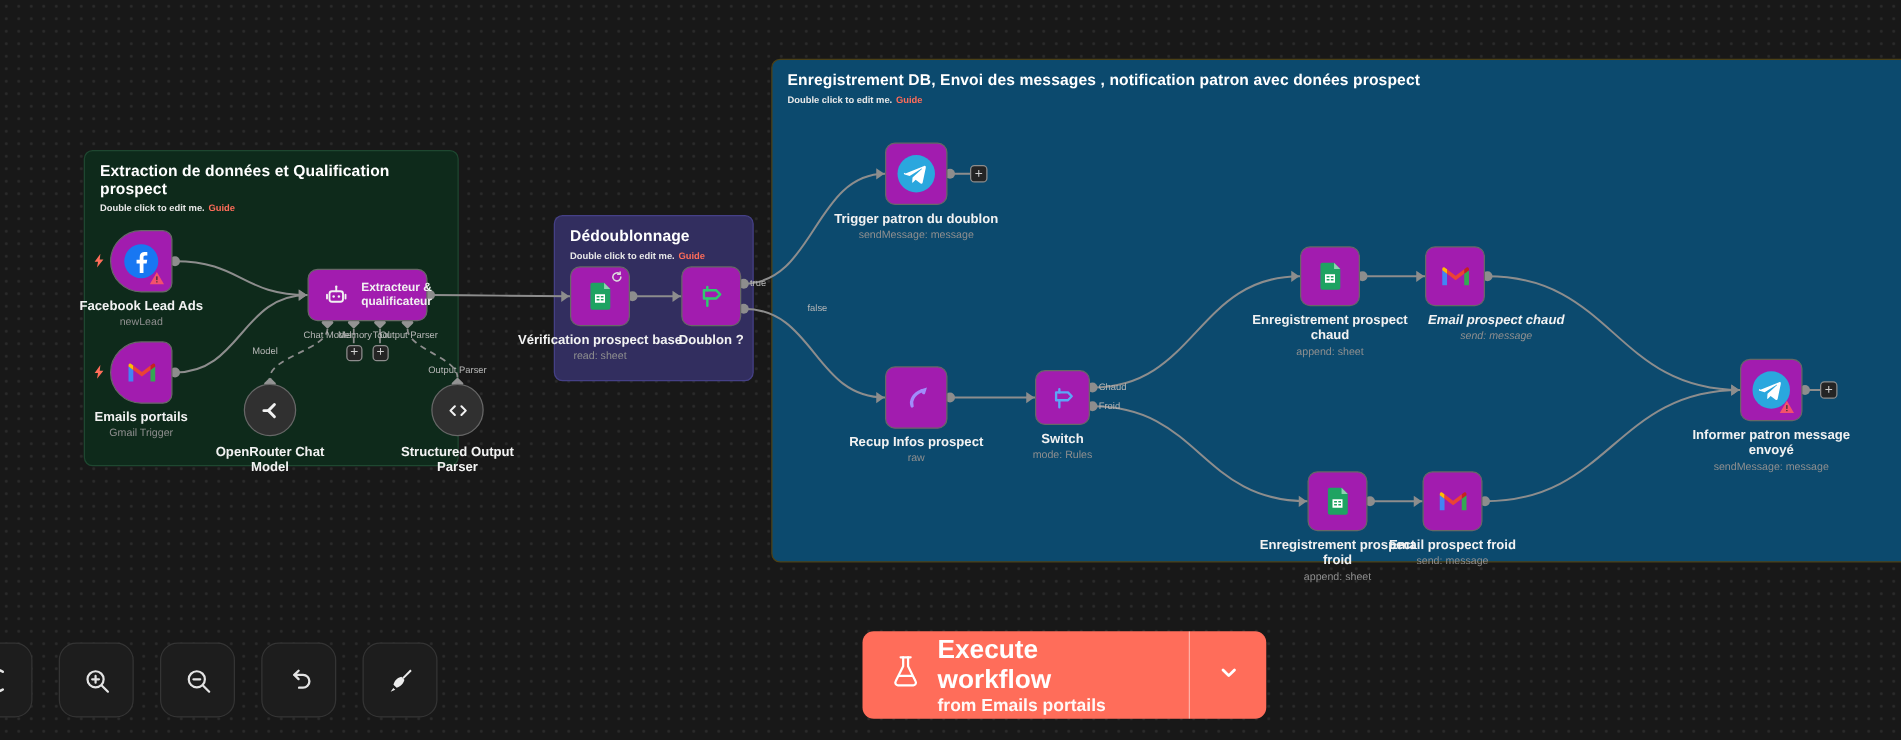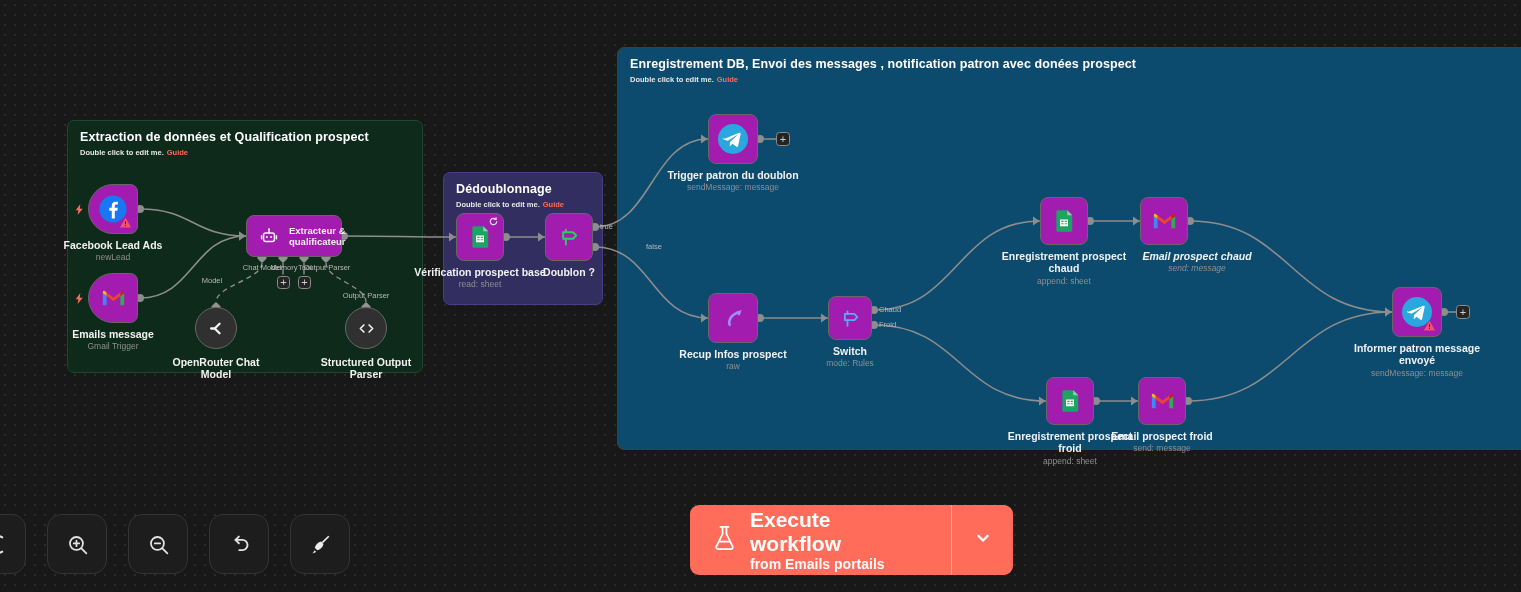--- a/index.html
+++ b/index.html
@@ -97,21 +97,21 @@
       <path d="M326 263 C 326 279, 366 286, 366 302" fill="none" stroke="#8d8d8d" stroke-width="1.4" stroke-dasharray="5 4"></path>
       <path d="M283 263 C 283 279, 283 259, 283 275" fill="none" stroke="#8d8d8d" stroke-width="1.4" stroke-dasharray="5 4"></path>
       <path d="M304 263 C 304 279, 304 259, 304 275" fill="none" stroke="#8d8d8d" stroke-width="1.4" stroke-dasharray="5 4"></path>
       <rect x="258.4" y="254.4" width="7.2" height="7.2" rx="1" transform="rotate(45 262 258)" fill="#939393"></rect>
       <rect x="279.4" y="254.4" width="7.2" height="7.2" rx="1" transform="rotate(45 283 258)" fill="#939393"></rect>
       <rect x="300.4" y="254.4" width="7.2" height="7.2" rx="1" transform="rotate(45 304 258)" fill="#939393"></rect>
       <rect x="322.4" y="254.4" width="7.2" height="7.2" rx="1" transform="rotate(45 326 258)" fill="#939393"></rect>
       <rect x="212.4" y="303.4" width="7.2" height="7.2" rx="1" transform="rotate(45 216 307)" fill="#939393"></rect>
       <rect x="362.4" y="303.4" width="7.2" height="7.2" rx="1" transform="rotate(45 366 307)" fill="#939393"></rect>
     </svg>
-<div class="group" style="left: 67px; top: 120px; width: 356px; height: 253px; background: rgb(14, 42, 27); border-color: rgb(30, 71, 48);">
+<div class="group" style="left: 67px; top: 120px; width: 300px; height: 253px; background: rgb(14, 42, 27); border-color: rgb(30, 71, 48);">
       <div class="group-title">Extraction de données et Qualification prospect</div>
       <div class="group-sub">Double click to edit me.<span class="guide-link">Guide</span></div>
     </div>
     <div class="group" style="left: 443px; top: 172px; width: 160px; height: 133px; background: rgb(50, 46, 95); border-color: rgb(69, 64, 134);">
       <div class="group-title">Dédoublonnage</div>
       <div class="group-sub">Double click to edit me.<span class="guide-link">Guide</span></div>
     </div>
     <div class="group" style="left: 617px; top: 47px; width: 996px; height: 403px; background: #0c4a6e; border-color: rgb(76, 65, 22);">
       <div class="group-title">Enregistrement DB, Envoi des messages , notification patron avec donées prospect</div>
       <div class="group-sub">Double click to edit me.<span class="guide-link">Guide</span></div>
@@ -143,21 +143,21 @@
         <svg viewBox="0 0 24 24" width="27" height="27">
           <path fill="#4285F4" d="M2.5 7.3V18h3.4V9.8z"></path>
           <path fill="#34A853" d="M18.1 9.8V18h3.4V7.3z"></path>
           <path fill="#FBBC04" d="M2.5 7.3l3.4 2.5V6.6L4.4 5.5c-1-.8-1.9-.2-1.9 1z"></path>
           <path fill="#C5221F" d="M18.1 6.6v3.2l3.4-2.5v-.8c0-1.2-.9-1.8-1.9-1z"></path>
           <path fill="#EA4335" d="M5.9 9.8L12 14.4l6.1-4.6V6.6L12 11.2 5.9 6.6z"></path>
         </svg>
       </span>
     </div>
     <div class="node-label" style="left: 43px; top: 328px;">
-      <div class="nl">Emails message</div>
+      <div class="nl">Emails portails</div>
       <div class="ns">Gmail Trigger</div>
     </div>
     <div class="bolt" style="left: 73px; top: 291px;"><svg viewBox="0 0 24 24" width="13" height="13" fill="#ff6d5a">
         <path d="M13.5 2L5 13.5h5L8.5 22 18 10.5h-5.5z"></path>
       </svg></div>
     <div class="node-box wide" style="left: 246px; top: 215px; width: 96px; height: 42px;">
       <span style="display: flex;">
         <svg viewBox="0 0 24 24" width="24" height="24" fill="none" stroke="#f2f2f2" stroke-width="1.5" stroke-linecap="round">
           <rect x="6.6" y="9" width="10.8" height="8.4" rx="2"></rect>
           <path d="M12 9V6.4"></path>

